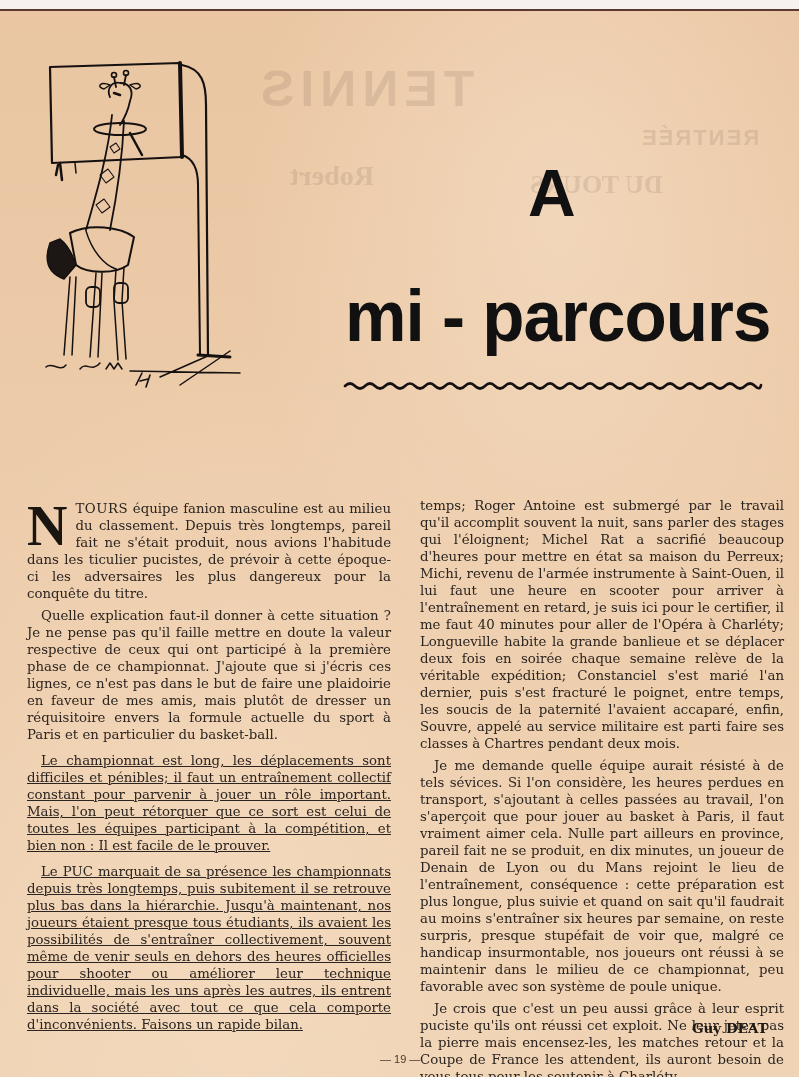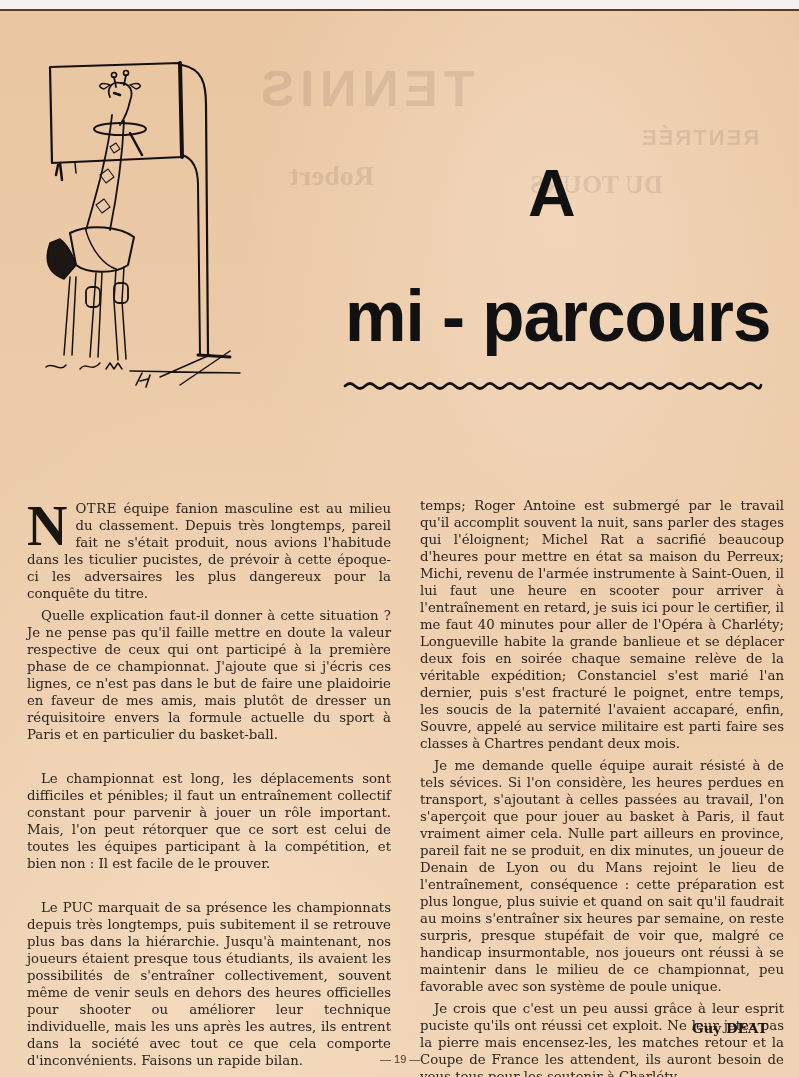--- a/index.html
+++ b/index.html
@@ -45,21 +45,21 @@
     .col {
       position: absolute; top: 500px; width: 364px;
       font-size: 13.3px; line-height: 17px; text-align: justify;
       hyphens: manual; color: #2b2420;
     }
     .col-left { left: 27px; }
     .col-right { left: 420px; top: 497px; width: 364px; }
     .col p { margin: 0; text-indent: 14px; }
     .col p.first { text-indent: 0; }
     .col p + p { margin-top: 5px; }
-    .col-left p.gap-lg { margin-top: 27px; }
+    .col-left p.gap-lg { margin-top: 9px; text-decoration: underline; }
 
     .dropcap {
       float: left; font-family: "Liberation Serif", serif; font-weight: bold;
       font-size: 56px; line-height: 44px; margin: 4px 8px 0 0; color: #1b1512;
     }
     .smallcaps { letter-spacing: 0.5px; }
 
     .signature {
       position: absolute; left: 692px; top: 1020px;
       font-weight: bold; font-size: 13.5px; font-family: "DejaVu Serif", serif; color: #1e1815;
@@ -123,21 +123,21 @@
 
 <h1 class="title-a">A</h1>
 <h1 class="title-main">mi - parcours</h1>
 
 <svg class="wavy-rule" viewBox="0 0 420 14" xmlns="http://www.w3.org/2000/svg">
   <path d="M2 8 q5 -5 10 0 t10 0 t10 0 t10 0 t10 0 t10 0 t10 0 t10 0 t10 0 t10 0 t10 0 t10 0 t10 0 t10 0 t10 0 t10 0 t10 0 t10 0 t10 0 t10 0 t10 0 t10 0 t10 0 t10 0 t10 0 t10 0 t10 0 t10 0 t10 0 t10 0 t10 0 t10 0 t10 0 t10 0 t10 0 t10 0 t10 0 t10 0 t10 0 t10 0 t10 0 t6 -1" fill="none" stroke="#151110" stroke-width="2.6" stroke-linecap="round"></path>
 </svg>
 
 <div class="col col-left">
   <p class="first">
-    <span class="dropcap">N</span><span class="smallcaps">OTRE</span><span> équipe fanion masculine est au milieu du classement. Depuis très longtemps, pareil fait ne s'était produit, nous avions l'habitude dans les ticulier pucistes, de prévoir à cette époque-ci les adver­saires les plus dangereux pour la conquête du titre.</span>
+    <span class="dropcap">N</span><span class="smallcaps">TOURS</span><span> équipe fanion masculine est au milieu du classement. Depuis très longtemps, pareil fait ne s'était produit, nous avions l'habitude dans les ticulier pucistes, de prévoir à cette époque-ci les adver­saires les plus dangereux pour la conquête du titre.</span>
   </p>
   <p>Quelle explication faut-il donner à cette situation ? Je ne pense pas qu'il faille mettre en doute la valeur res­pective de ceux qui ont participé à la première phase de ce championnat. J'ajoute que si j'écris ces lignes, ce n'est pas dans le but de faire une plaidoirie en faveur de mes amis, mais plutôt de dresser un réquisitoire envers la formule actuelle du sport à Paris et en par­ticulier du basket-ball.</p>
   <p class="gap-lg">Le championnat est long, les déplacements sont diffi­ciles et pénibles; il faut un entraînement collectif cons­tant pour parvenir à jouer un rôle important. Mais, l'on peut rétorquer que ce sort est celui de toutes les équipes participant à la compétition, et bien non : Il est facile de le prouver.</p>
   <p class="gap-lg">Le PUC marquait de sa présence les championnats depuis très longtemps, puis subitement il se retrouve plus bas dans la hiérarchie. Jusqu'à maintenant, nos joueurs étaient presque tous étudiants, ils avaient les possibilités de s'entraîner collectivement, souvent même de venir seuls en dehors des heures officielles pour shooter ou améliorer leur technique individuelle, mais les uns après les autres, ils entrent dans la société avec tout ce que cela comporte d'inconvénients. Faisons un rapide bilan.</p>
 
 </div>
 
 <div class="col col-right">
   <p class="first">temps; Roger Antoine est submergé par le travail qu'il accomplit souvent la nuit, sans parler des stages qui l'éloignent; Michel Rat a sacrifié beaucoup d'heures pour mettre en état sa maison du Perreux; Michi, reve­nu de l'armée instrumente à Saint-Ouen, il lui faut une heure en scooter pour arriver à l'entraînement en re­tard, je suis ici pour le certifier, il me faut 40 minutes pour aller de l'Opéra à Charléty; Longueville habite la grande banlieue et se déplacer deux fois en soirée chaque semaine relève de la véritable expédition; Cons­tanciel s'est marié l'an dernier, puis s'est fracturé le poignet, entre temps, les soucis de la paternité l'avaient accaparé, enfin, Souvre, appelé au service militaire est parti faire ses classes à Chartres pendant deux mois.</p>
   <p>Je me demande quelle équipe aurait résisté à de tels sévices. Si l'on considère, les heures perdues en trans­port, s'ajoutant à celles passées au travail, l'on s'aper­çoit que pour jouer au basket à Paris, il faut vraiment aimer cela. Nulle part ailleurs en province, pareil fait ne se produit, en dix minutes, un joueur de Denain de Lyon ou du Mans rejoint le lieu de l'entraînement, conséquence : cette préparation est plus longue, plus suivie et quand on sait qu'il faudrait au moins s'en­traîner six heures par semaine, on reste surpris, pres­que stupéfait de voir que, malgré ce handicap insur­montable, nos joueurs ont réussi à se maintenir dans le milieu de ce championnat, peu favorable avec son système de poule unique.</p>

